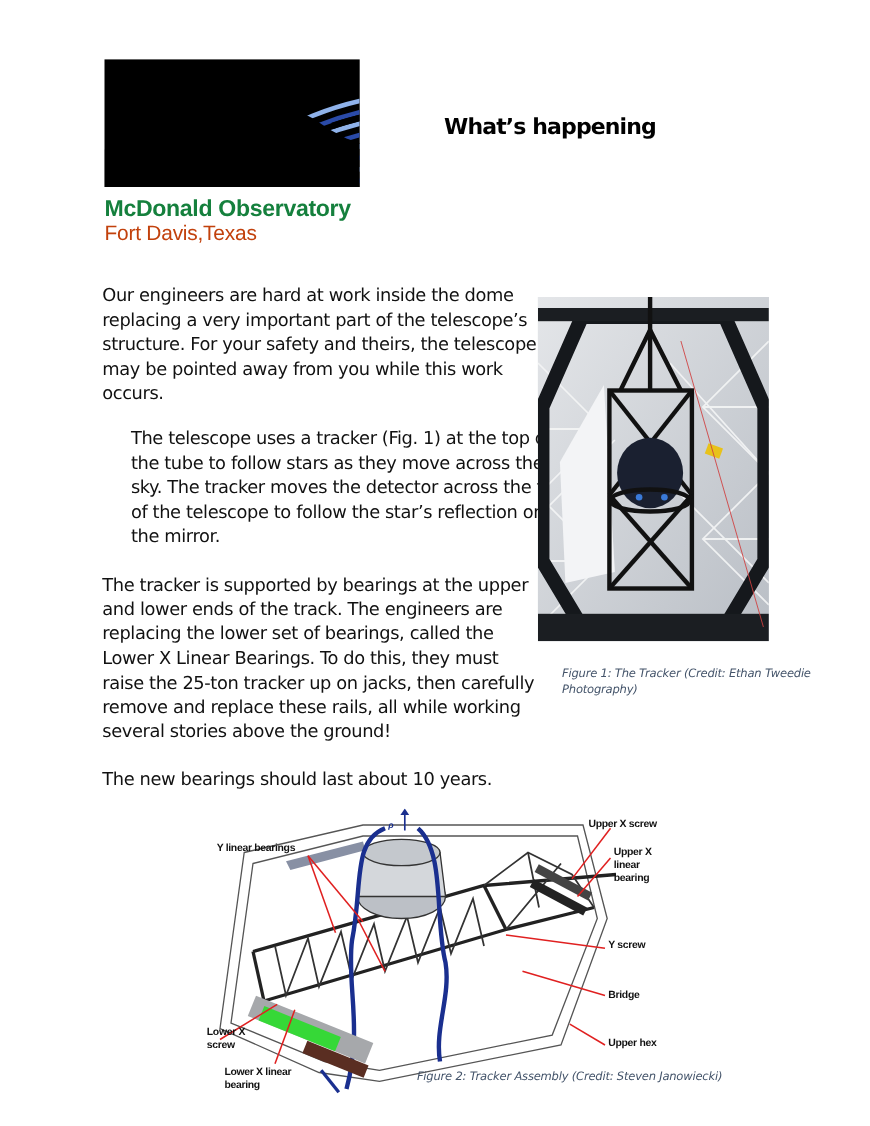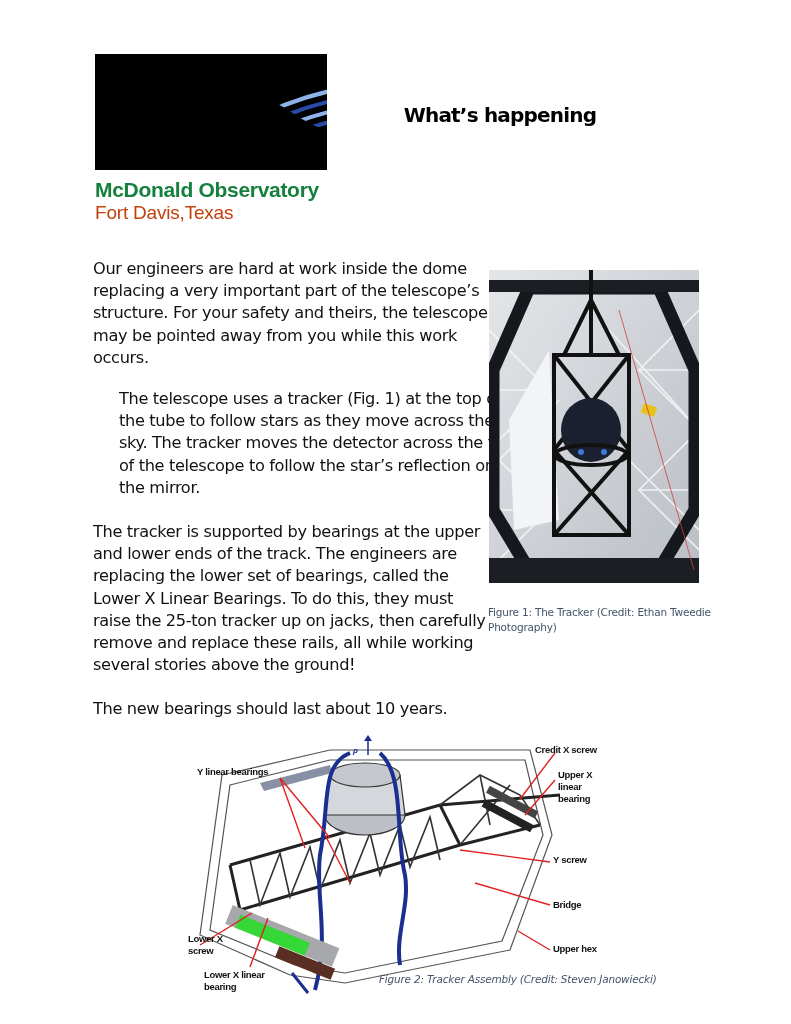--- a/index.html
+++ b/index.html
@@ -17,21 +17,21 @@
 
   
   .para { left:93px; width:395px; font-size:16.2px; line-height:22.2px; color:#111; font-family:"DejaVu Sans", sans-serif; letter-spacing:-0.35px; }
   #p1 { top:258px; }
   #p2 { top:388px;margin-left:26px; }
   #p3 { top:521px; }
   #p4 { top:698px; }
 
   
   #fig1 { left:489px; top:270px; width:210px; height:313px; background:#cfd3d8; overflow:hidden; }
-  #fig1-caption { left:488px; top:605px; width:230px; font-size:10.5px; line-height:15px; color:#44546a; font-family:"DejaVu Sans", sans-serif; letter-spacing:-0.2px; }
+  #fig1-caption { left:511px; top:605px; width:230px; font-size:10.5px; line-height:15px; font-style:italic; color:#44546a; font-family:"DejaVu Sans", sans-serif; letter-spacing:-0.2px; }
 
   
   #fig2 { left:180px; top:735px; width:450px; height:260px; }
   .lbl { position:absolute; font-size:9.5px; font-weight:bold; color:#111; line-height:12px; letter-spacing:-0.3px; font-family:"Liberation Sans", sans-serif; }
   #fig2-caption { left:379px; top:973px; font-size:10.5px; font-style:italic; color:#44546a; font-family:"DejaVu Sans", sans-serif; white-space:nowrap; letter-spacing:-0.2px; }
 </style>
 </head>
 <body>
 
 <div id="logo-art" class="abs">
@@ -174,21 +174,21 @@
       <line x1="375" y1="18" x2="340" y2="64"></line>
       <line x1="375" y1="45" x2="345" y2="80"></line>
       <line x1="370" y1="127" x2="280" y2="115"></line>
       <line x1="370" y1="170" x2="295" y2="148"></line>
       <line x1="370" y1="215" x2="338" y2="196"></line>
       <line x1="20" y1="210" x2="72" y2="178"></line>
       <line x1="70" y1="232" x2="88" y2="183"></line>
     </g>
   </svg>
   <div class="lbl" style="left:17px;top:31px;">Y linear bearings</div>
-  <div class="lbl" style="left:355px;top:9px;">Credit X screw</div>
+  <div class="lbl" style="left:355px;top:9px;">Upper X screw</div>
   <div class="lbl" style="left:378px;top:34px;width:45px;">Upper X linear bearing</div>
   <div class="lbl" style="left:373px;top:119px;">Y screw</div>
   <div class="lbl" style="left:373px;top:164px;">Bridge</div>
   <div class="lbl" style="left:373px;top:208px;">Upper hex</div>
   <div class="lbl" style="left:8px;top:198px;width:42px;">Lower X screw</div>
   <div class="lbl" style="left:24px;top:234px;width:70px;">Lower X linear bearing</div>
 </div>
 <div id="fig2-caption" class="abs">Figure 2: Tracker Assembly (Credit: Steven Janowiecki)</div>
 
 </body></html>

